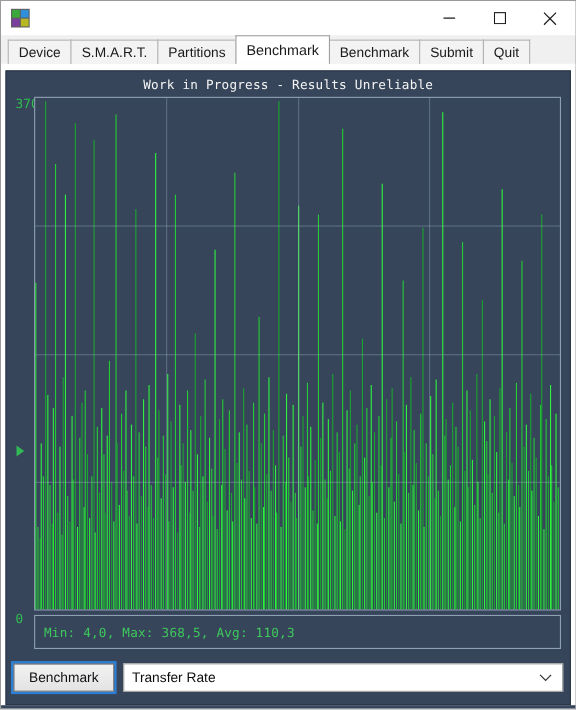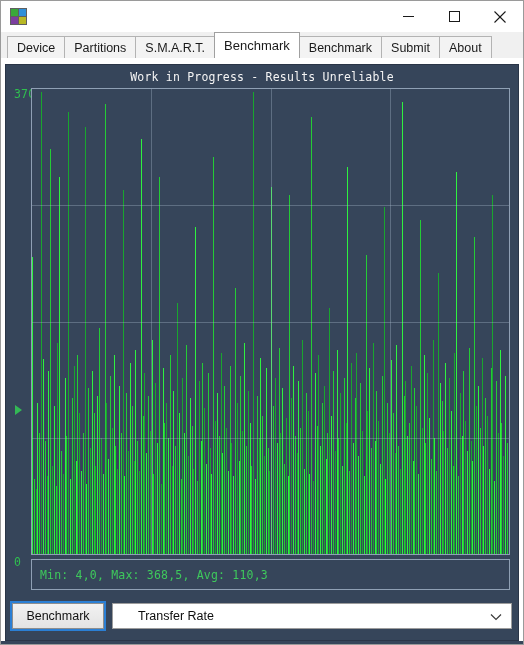--- a/index.html
+++ b/index.html
@@ -244,21 +244,21 @@
     flex: 1;
     height: 26px;
     background: #ffffff;
     border: 1px solid #9c9c9c;
     display: flex;
     align-items: center;
     position: relative;
     cursor: default;
   }
   .combo .val {
-    padding-left: 25px;
+    padding-left: 7px;
     font-size: 12.5px;
     color: #0d0d0d;
     white-space: nowrap;
   }
   .combo .chev {
     position: absolute;
     right: 9px;
     top: 50%;
     transform: translateY(-50%);
   }
@@ -371,36 +371,36 @@
           </svg>
       </div>
     </div>
   </div>
 
   <div class="tabstrip">
     <div class="tab">
         <span>Device</span>
       </div>
     <div class="tab">
+        <span>S.M.A.R.T.</span>
+      </div>
+    <div class="tab">
         <span>Partitions</span>
-      </div>
-    <div class="tab">
-        <span>S.M.A.R.T.</span>
       </div>
     <div class="tab active">
         <span>Benchmark</span>
       </div>
     <div class="tab">
         <span>Benchmark</span>
       </div>
     <div class="tab">
         <span>Submit</span>
       </div>
     <div class="tab">
-        <span>About</span>
+        <span>Quit</span>
       </div>
   </div>
 
   <div class="content">
     <div class="benchpanel">
 
       <div class="chart-wrap">
         <div class="chart-title">Work in Progress - Results Unreliable</div>
         <div class="axis-label top">370</div>
         <div class="axis-label bottom">0</div>

